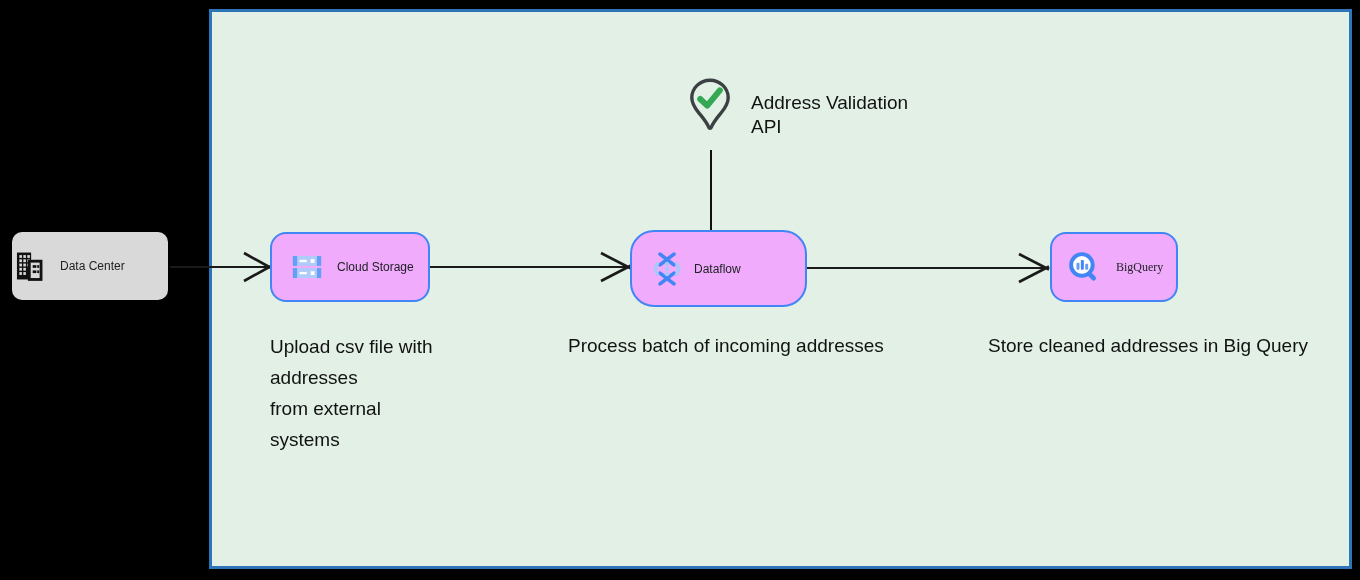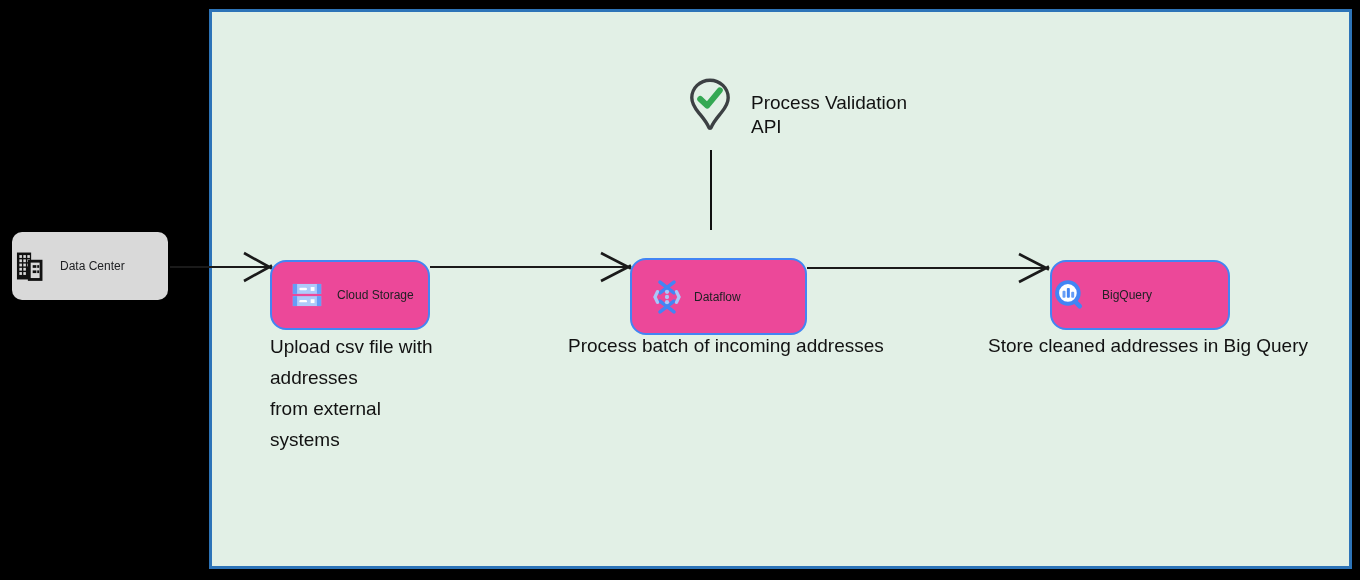--- a/index.html
+++ b/index.html
@@ -3,26 +3,26 @@
 <meta charset="utf-8">
 <style>
   html,body{margin:0;padding:0;background:#000;}
   .canvas{position:relative;width:1360px;height:580px;background:#000;
           font-family:"Liberation Sans",sans-serif;overflow:hidden;}
   .zone{position:absolute;left:209px;top:9px;width:1143px;height:560px;
         background:#e2f0e6;border:3px solid #2d74b8;box-sizing:border-box;}
   .connectors{position:absolute;left:0;top:0;width:1360px;height:580px;pointer-events:none;}
   .node{position:absolute;display:flex;align-items:center;box-sizing:border-box;}
   .node-label{font-size:12px;color:#202124;white-space:nowrap;}
-  .service{background:#ec4899;border:2px solid #4285f4;border-radius:16px;margin-top:28px;}
+  .service{background:#f0abfc;border:2px solid #4285f4;border-radius:16px;}
   #node-datacenter{left:12px;top:232px;width:156px;height:68px;background:#d9d9d9;
                    border-radius:10px;gap:14px;}
   #node-cloudstorage{left:270px;top:232px;width:160px;height:70px;padding-left:18px;gap:13px;}
-  #node-dataflow{left:630px;top:230px;width:177px;height:77px;padding-left:16px;gap:8px;}
-  #node-bigquery{left:1050px;top:232px;width:180px;height:70px;gap:14px;}
+  #node-dataflow{left:630px;top:230px;width:177px;height:77px;padding-left:16px;gap:8px;border-radius:24px;}
+  #node-bigquery{left:1050px;top:232px;width:128px;height:70px;padding-left:14px;gap:14px;font-family:Liberation Serif, serif;}
   .note{position:absolute;font-size:19px;line-height:31px;color:#121212;white-space:pre-line;}
   #note-upload{left:270px;top:331px;}
   #note-process{left:568px;top:330px;}
   #note-store{left:988px;top:330px;}
   #api-label{position:absolute;left:751px;top:91px;font-size:19px;line-height:24px;
              color:#121212;white-space:pre-line;}
   #pin{position:absolute;left:686px;top:77px;}
 </style>
 </head>
 <body>
@@ -129,21 +129,21 @@
       </g>
       <rect x="15.6" y="14.3" width="7.2" height="3.2" rx="1.6" fill="#4285f4" transform="rotate(45 15.6 14.3)"></rect>
     </svg>
     <span class="node-label">BigQuery</span>
   </div>
 
   <svg id="pin" width="48" height="60" viewBox="0 0 24 30">
     <path d="M12 1.6 C6.9 1.6 2.9 5.6 2.9 10.4 C2.9 13.3 4.4 15.5 6.4 17.9 C8.1 20 10.2 22.3 11.4 25.2 C11.6 25.8 12.4 25.8 12.6 25.2 C13.8 22.3 15.9 20 17.6 17.9 C19.6 15.5 21.1 13.3 21.1 10.4 C21.1 5.6 17.1 1.6 12 1.6 Z" fill="none" stroke="#3c4043" stroke-width="1.7"></path>
     <path d="M7.1 11 L10.6 14.3 L16.9 6.7" fill="none" stroke="#34a853" stroke-width="3" stroke-linecap="round" stroke-linejoin="round"></path>
   </svg>
-  <div id="api-label">Process Validation
+  <div id="api-label">Address Validation
 API</div>
 
   <div class="note" id="note-upload">Upload csv file with
 addresses
 from external
 systems</div>
   <div class="note" id="note-store">Store cleaned addresses in Big Query</div>
   <div class="note" id="note-process">Process batch of incoming addresses</div>
 
 </div>

